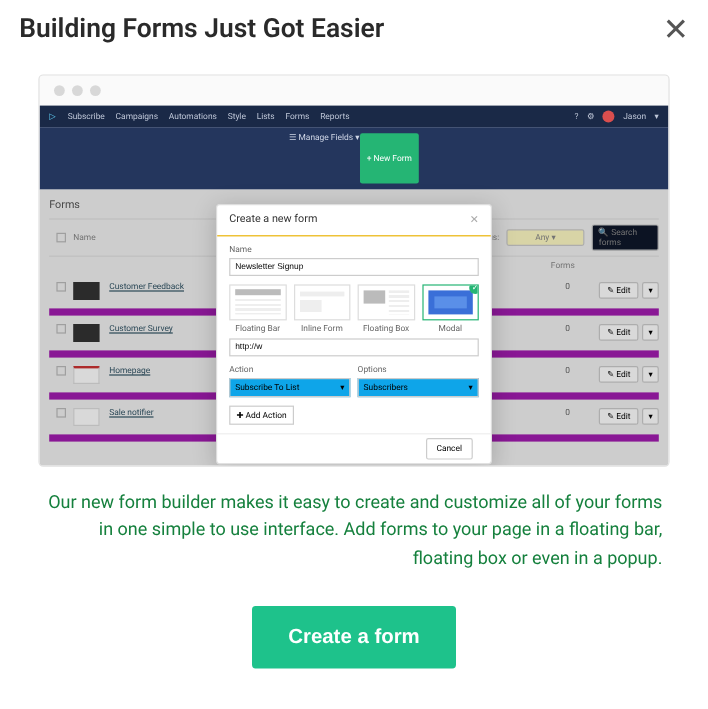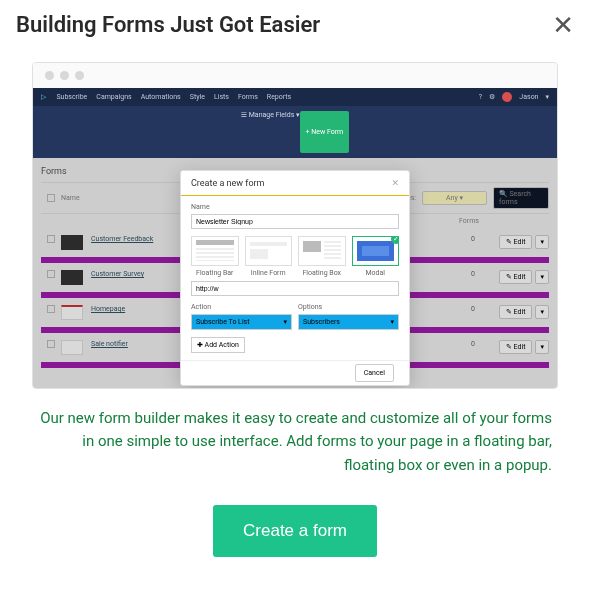--- a/index.html
+++ b/index.html
@@ -61,21 +61,21 @@
 .p-modal::after{content:"";position:absolute;left:9px;top:9px;right:9px;bottom:9px;background:#5a8fe8}
 .two{display:flex;gap:6px}
 .two>div{flex:1}
 .selbox{border:1px solid #ccc;padding:3px 4px;background:#0ea5e9;display:flex;justify-content:space-between}
 .addact{border:1px solid #ccc;padding:3px 5px;background:#fff;display:inline-block;margin-top:7px}
 .m-foot{padding:8px 10px;text-align:right;border-top:1px solid #eee}
 .btn-cancel{border:1px solid #ccc;padding:4px 8px;background:#fff;border-radius:2px;margin-right:5px}
 
 .desc{text-align:right;color:#15803d;font-size:15px;line-height:1.55;padding:18px 22px 0}
 .cta-wrap{text-align:center;margin-top:28px}
-.cta{background:#1ec28b;color:#fff;border:none;padding:16px 30px;font-size:17px;font-weight:400;border-radius:3px;cursor:pointer}
+.cta{background:#1ec28b;color:#fff;border:none;padding:16px 30px;font-size:17px;font-weight:700;border-radius:3px;cursor:pointer}
 </style>
 </head>
 <body>
 
 <div class="announce">
   <div class="hdr">
     <div class="title">Building Forms Just Got Easier</div>
     <div class="close-x">✕</div>
   </div>
 

